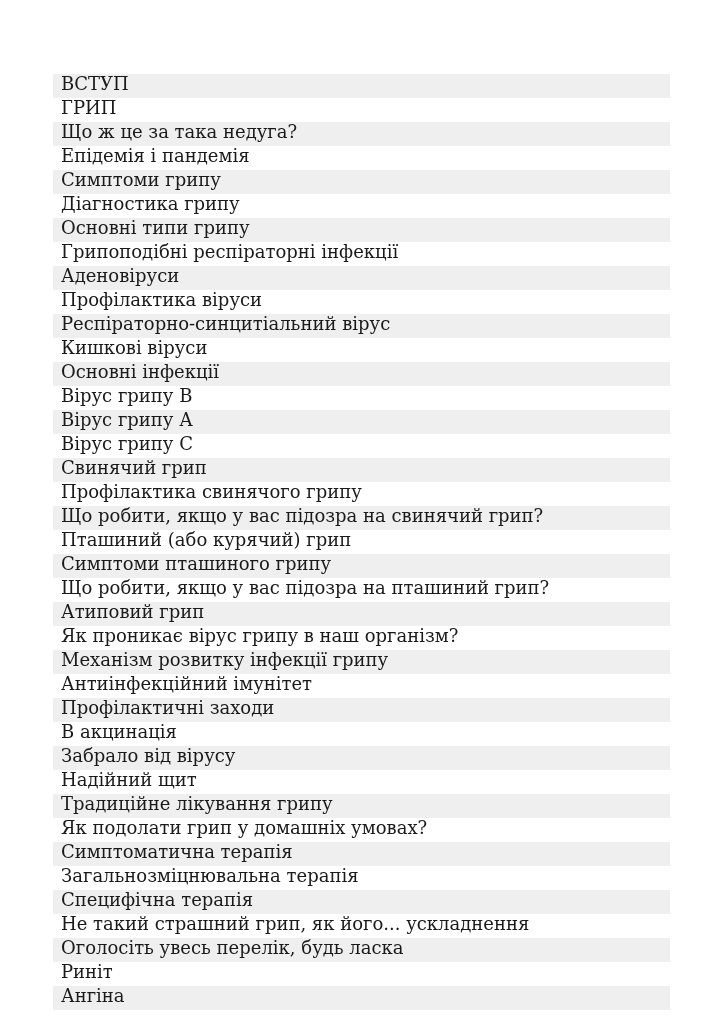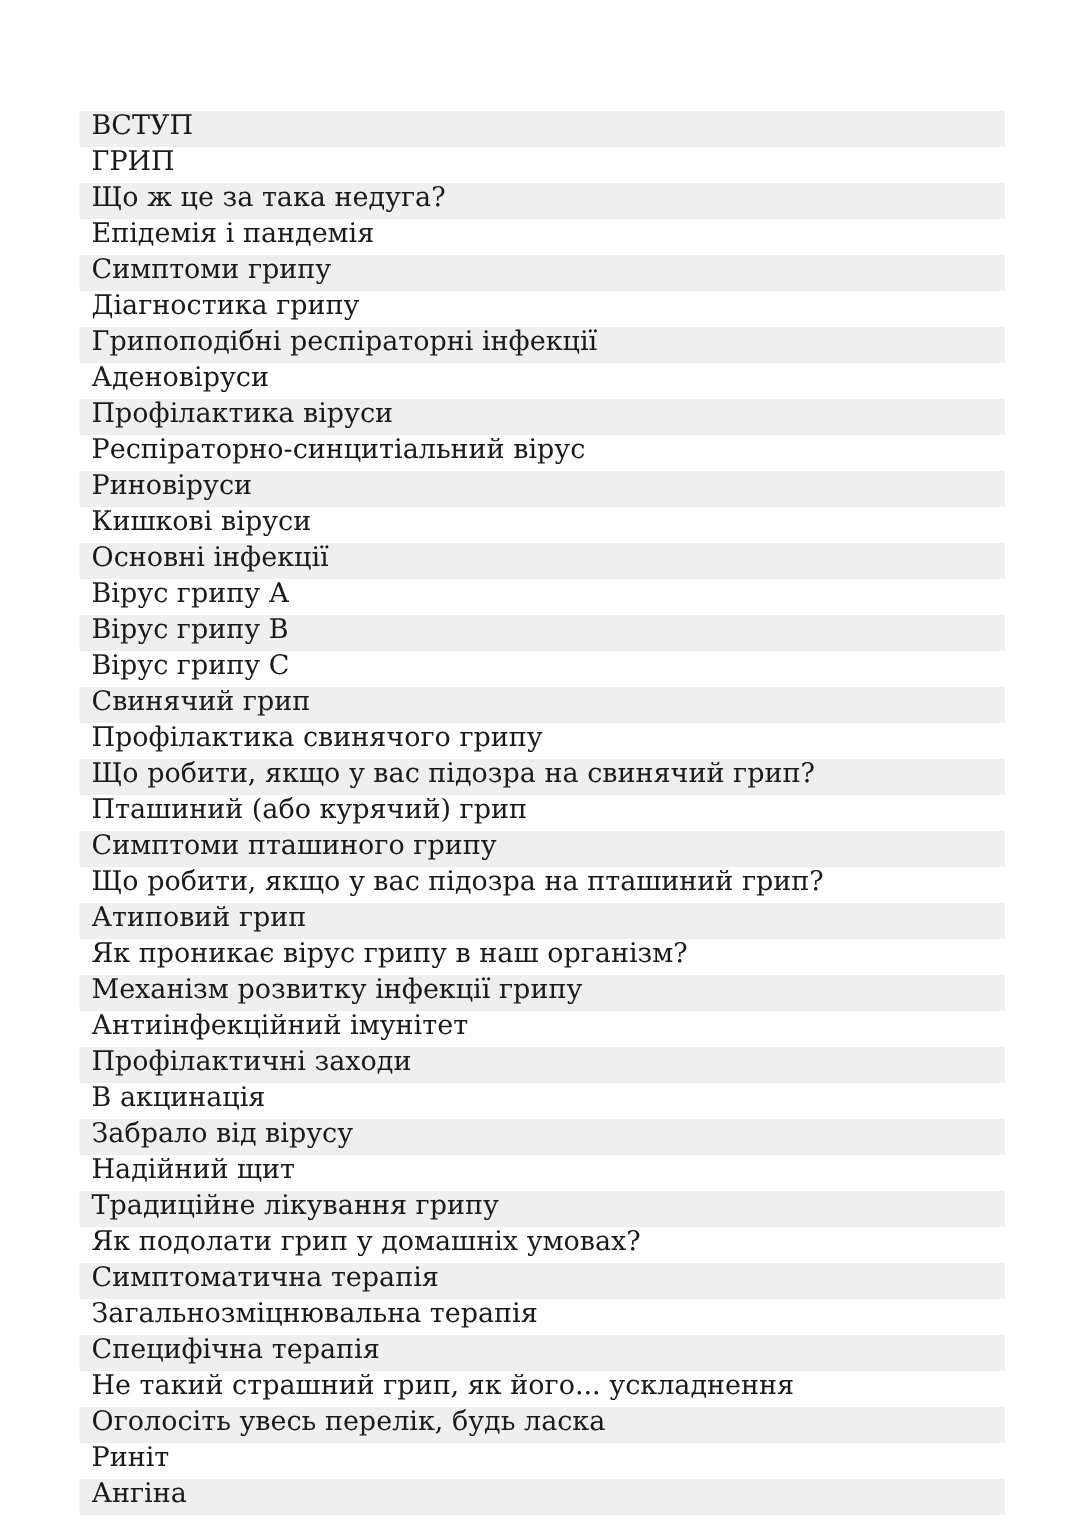--- a/index.html
+++ b/index.html
@@ -43,29 +43,29 @@
 </head>
 <body>
 
 <ul class="toc">
   <li class="toc-row">ВСТУП</li>
   <li class="toc-row">ГРИП</li>
   <li class="toc-row">Що ж це за така недуга?</li>
   <li class="toc-row">Епідемія і пандемія</li>
   <li class="toc-row">Симптоми грипу</li>
   <li class="toc-row">Діагностика грипу</li>
+  <li class="toc-row">Основні типи грипу</li>
   <li class="toc-row">Грипоподібні респіраторні інфекції</li>
   <li class="toc-row">Аденовіруси</li>
   <li class="toc-row">Профілактика віруси</li>
   <li class="toc-row">Респіраторно-синцитіальний вірус</li>
-  <li class="toc-row">Риновіруси</li>
   <li class="toc-row">Кишкові віруси</li>
   <li class="toc-row">Основні інфекції</li>
+  <li class="toc-row">Вірус грипу В</li>
   <li class="toc-row">Вірус грипу А</li>
-  <li class="toc-row">Вірус грипу В</li>
   <li class="toc-row">Вірус грипу С</li>
   <li class="toc-row">Свинячий грип</li>
   <li class="toc-row">Профілактика свинячого грипу</li>
   <li class="toc-row">Що робити, якщо у вас підозра на свинячий грип?</li>
   <li class="toc-row">Пташиний (або курячий) грип</li>
   <li class="toc-row">Симптоми пташиного грипу</li>
   <li class="toc-row">Що робити, якщо у вас підозра на пташиний грип?</li>
   <li class="toc-row">Атиповий грип</li>
   <li class="toc-row">Як проникає вірус грипу в наш організм?</li>
   <li class="toc-row">Механізм розвитку інфекції грипу</li>

